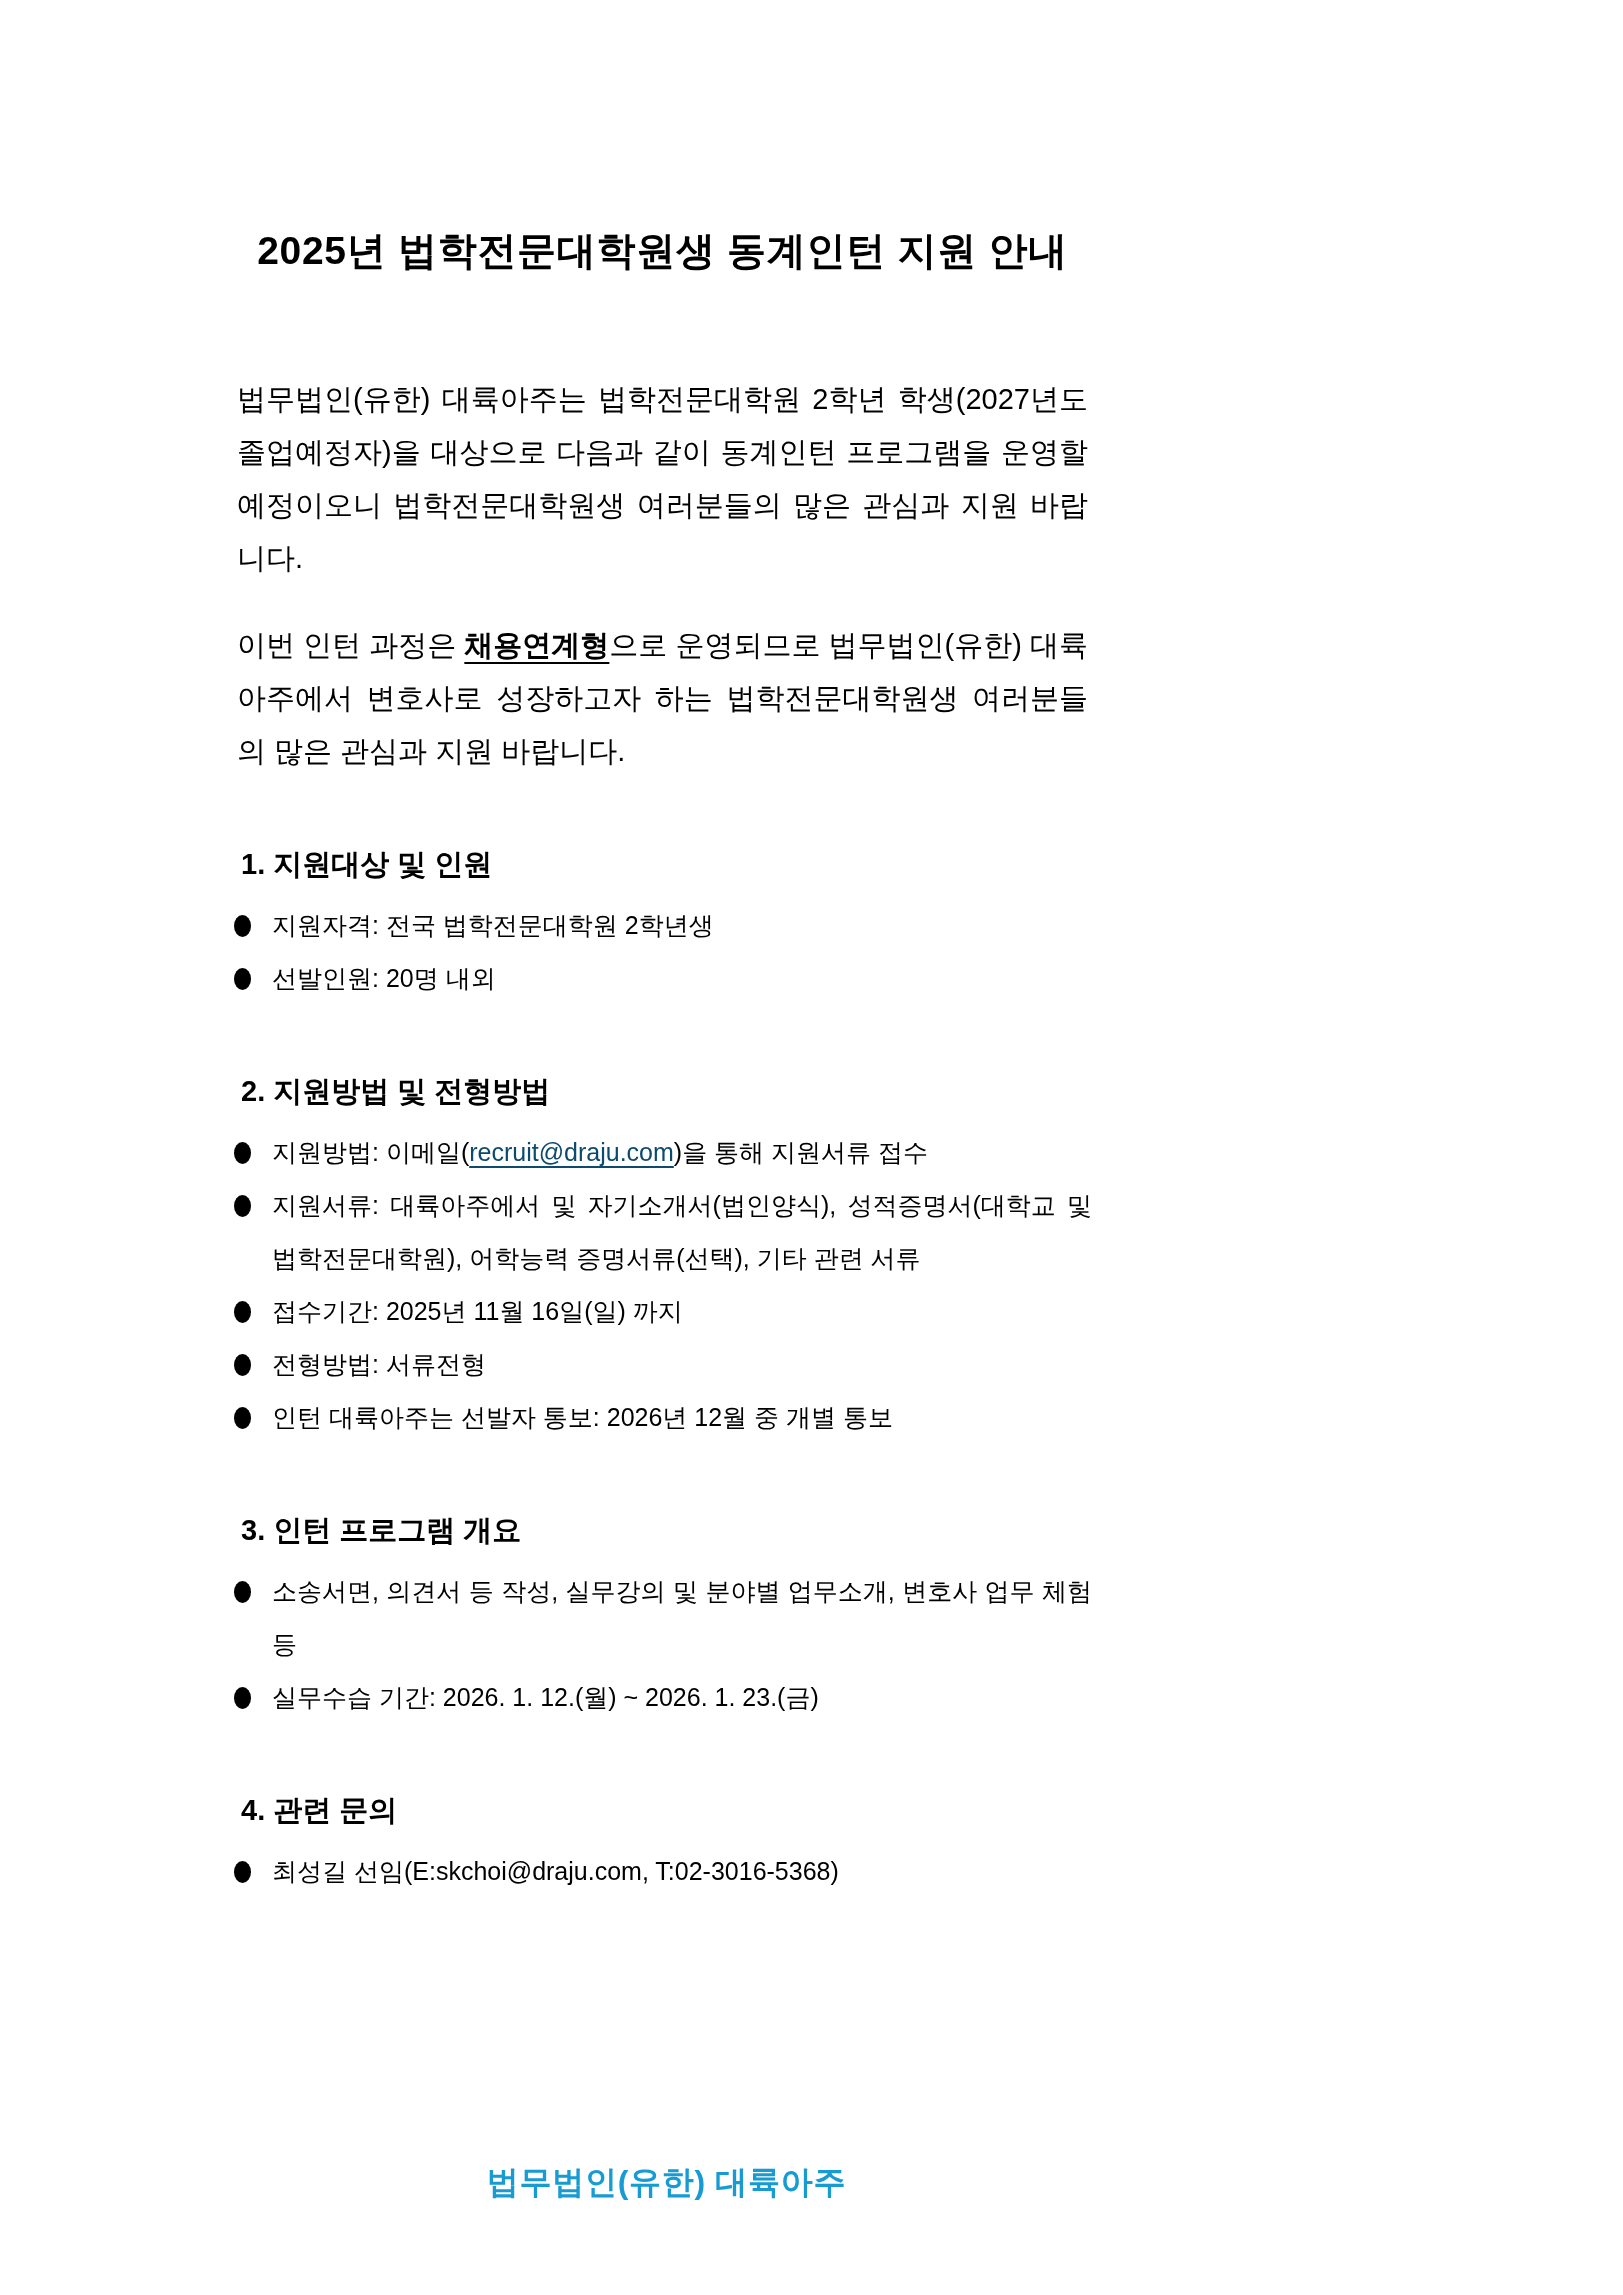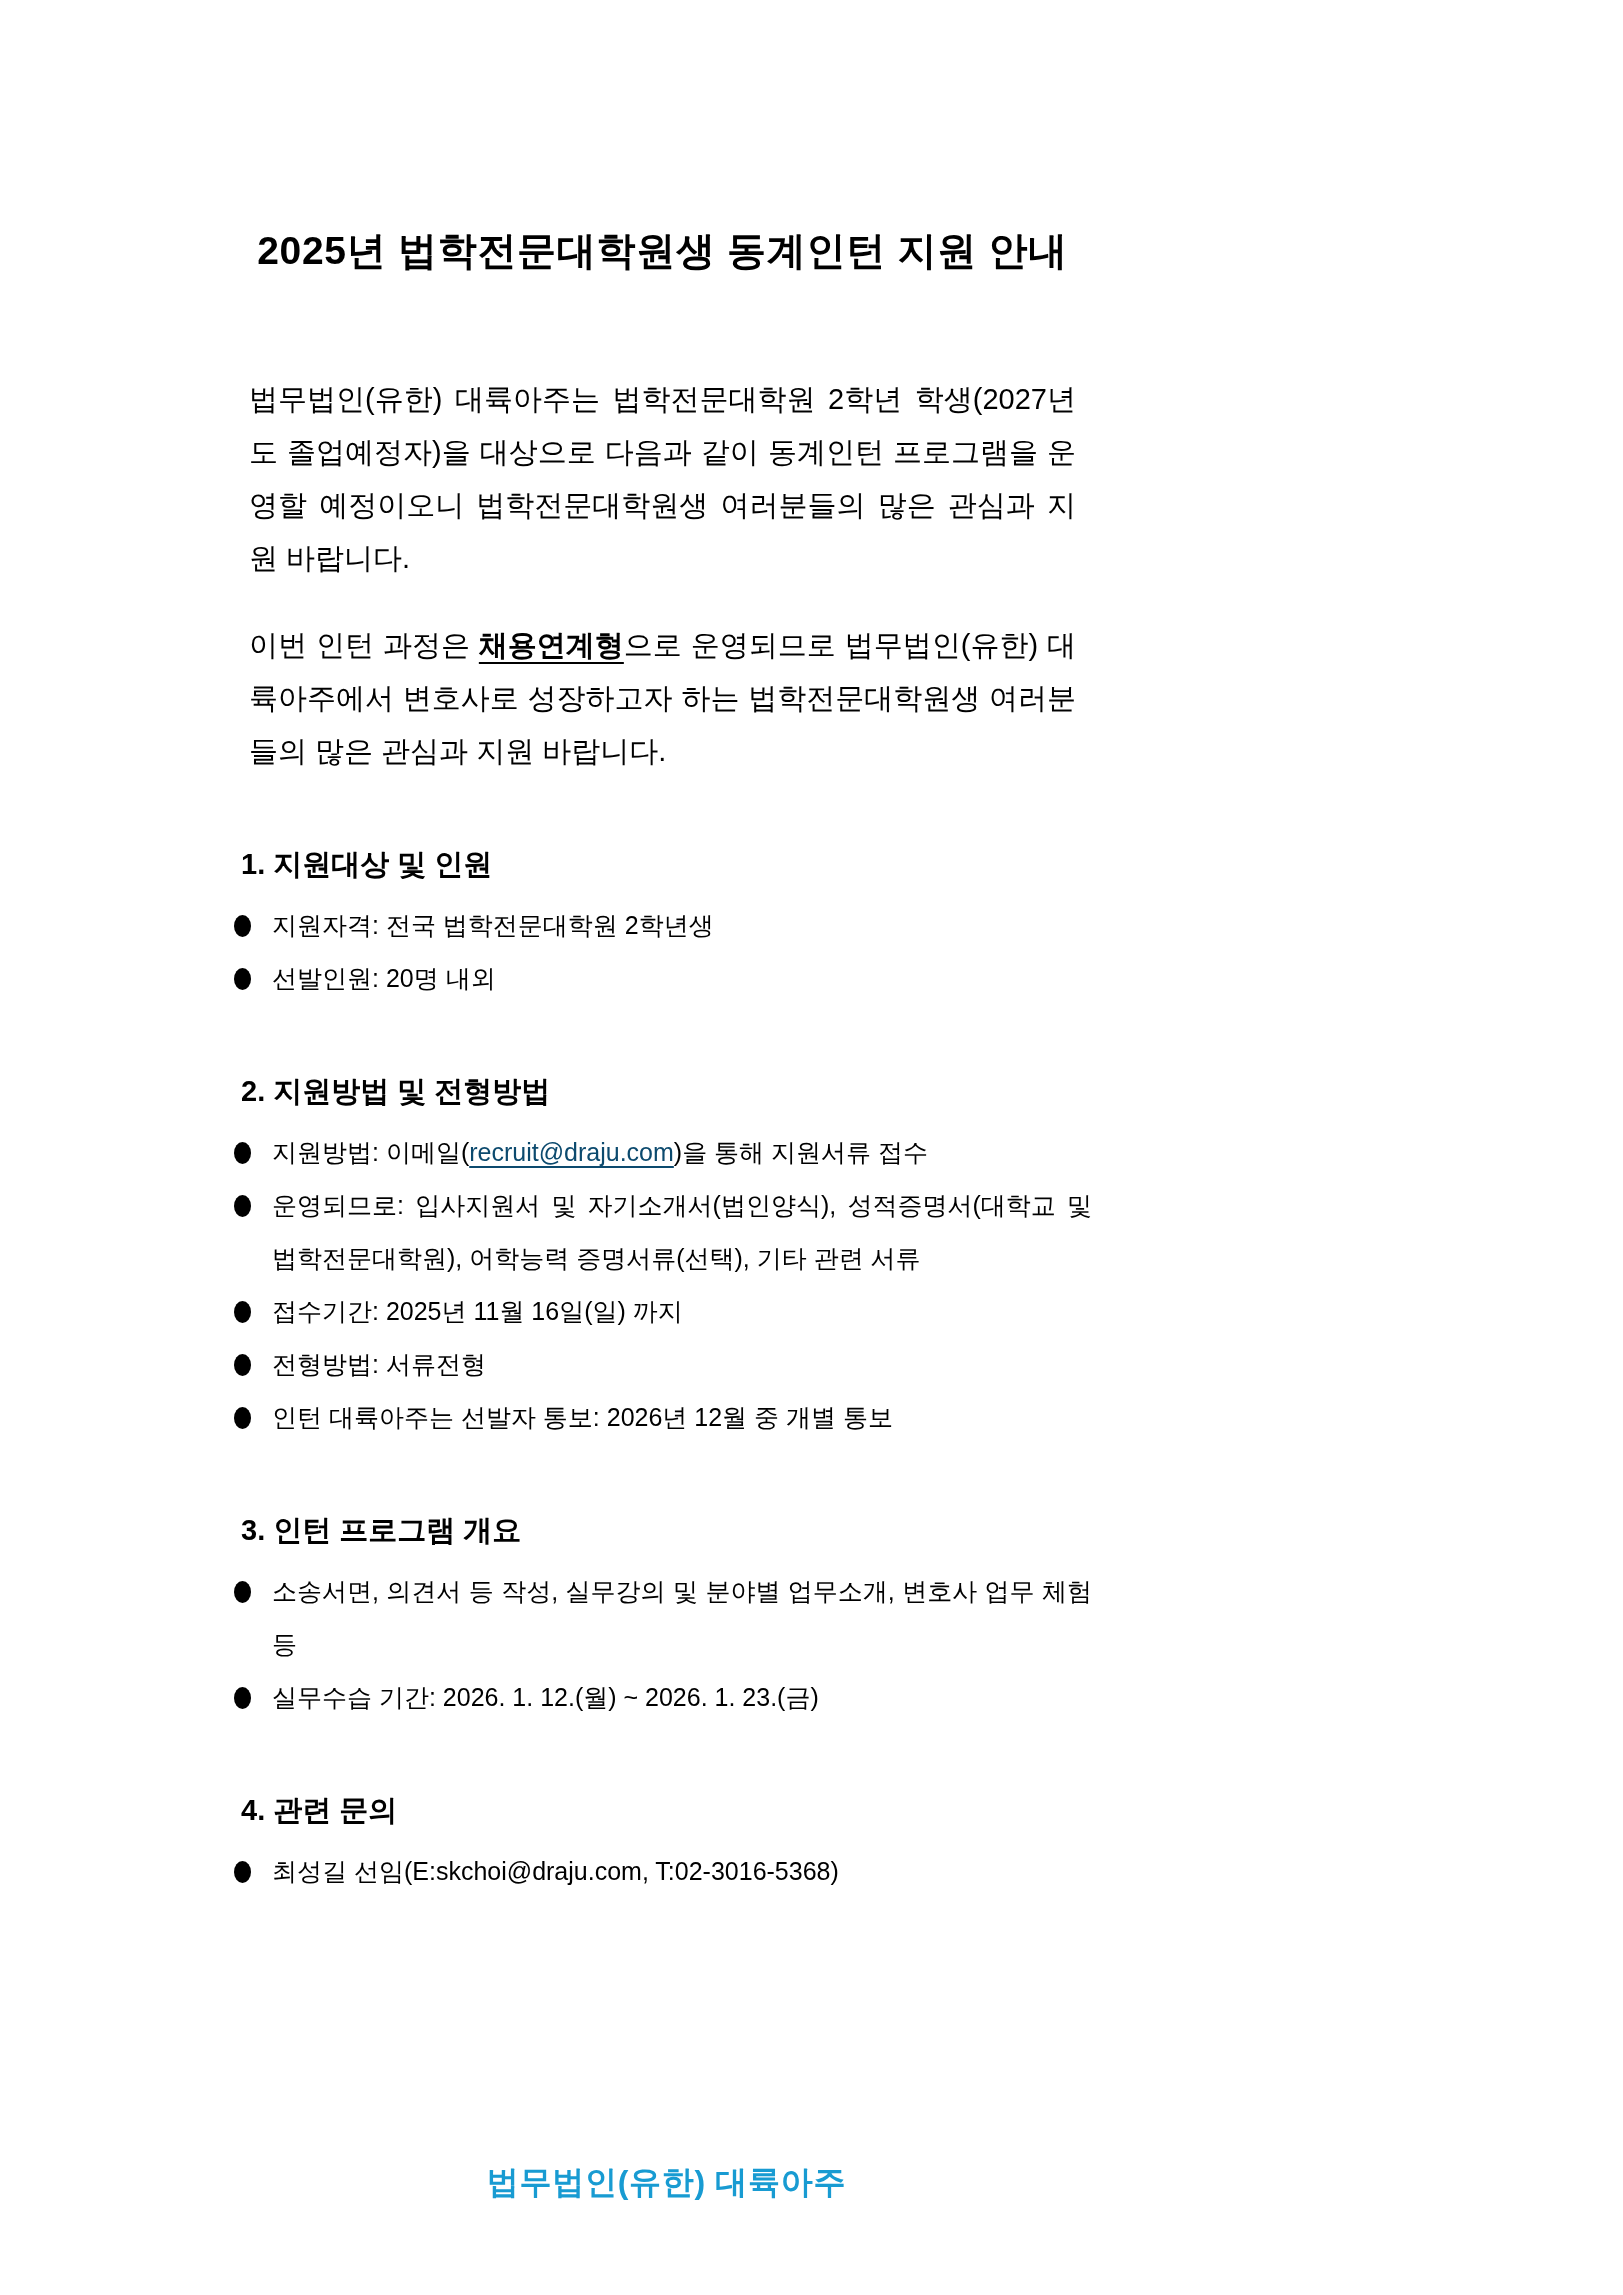--- a/index.html
+++ b/index.html
@@ -23,21 +23,21 @@
     line-height: 55px;
     font-weight: 700;
     text-align: center;
     letter-spacing: 0.7px;
     margin: 0 0 95px 0;
   }
   .para {
     font-size: 29px;
     line-height: 53px;
     text-align: justify;
-    margin: 16px;
+    margin: 4px;
     word-break: break-all;
   }
   .para.second {
     margin-top: 34px;
   }
   .emph {
     font-weight: 700;
     text-decoration: underline;
     text-underline-offset: 6.8px;
   }
@@ -107,21 +107,21 @@
     <ul class="item-list">
       <li><span class="bullet"></span><span>지원자격: 전국 법학전문대학원 2학년생</span></li>
       <li><span class="bullet"></span><span>선발인원: 20명 내외</span></li>
     </ul>
   </section>
 
   <section class="doc-section">
     <h2 class="section-heading">2. 지원방법 및 전형방법</h2>
     <ul class="item-list">
       <li><span class="bullet"></span><span>지원방법: 이메일(</span><a class="email-link">recruit@draju.com</a><span>)을 통해 지원서류 접수</span></li>
-      <li><span class="bullet"></span><span>운영되므로: 입사지원서 및 자기소개서(법인양식), 성적증명서(대학교 및 법학전문대학원), 어학능력 증명서류(선택), 기타 관련 서류</span></li>
+      <li><span class="bullet"></span><span>지원서류: 대륙아주에서 및 자기소개서(법인양식), 성적증명서(대학교 및 법학전문대학원), 어학능력 증명서류(선택), 기타 관련 서류</span></li>
       <li><span class="bullet"></span><span>접수기간: 2025년 11월 16일(일) 까지</span></li>
       <li><span class="bullet"></span><span>전형방법: 서류전형</span></li>
       <li><span class="bullet"></span><span>인턴 대륙아주는 선발자 통보: 2026년 12월 중 개별 통보</span></li>
     </ul>
   </section>
 
   <section class="doc-section">
     <h2 class="section-heading">3. 인턴 프로그램 개요</h2>
     <ul class="item-list">
       <li><span class="bullet"></span><span>소송서면, 의견서 등 작성, 실무강의 및 분야별 업무소개, 변호사 업무 체험 등</span></li>

